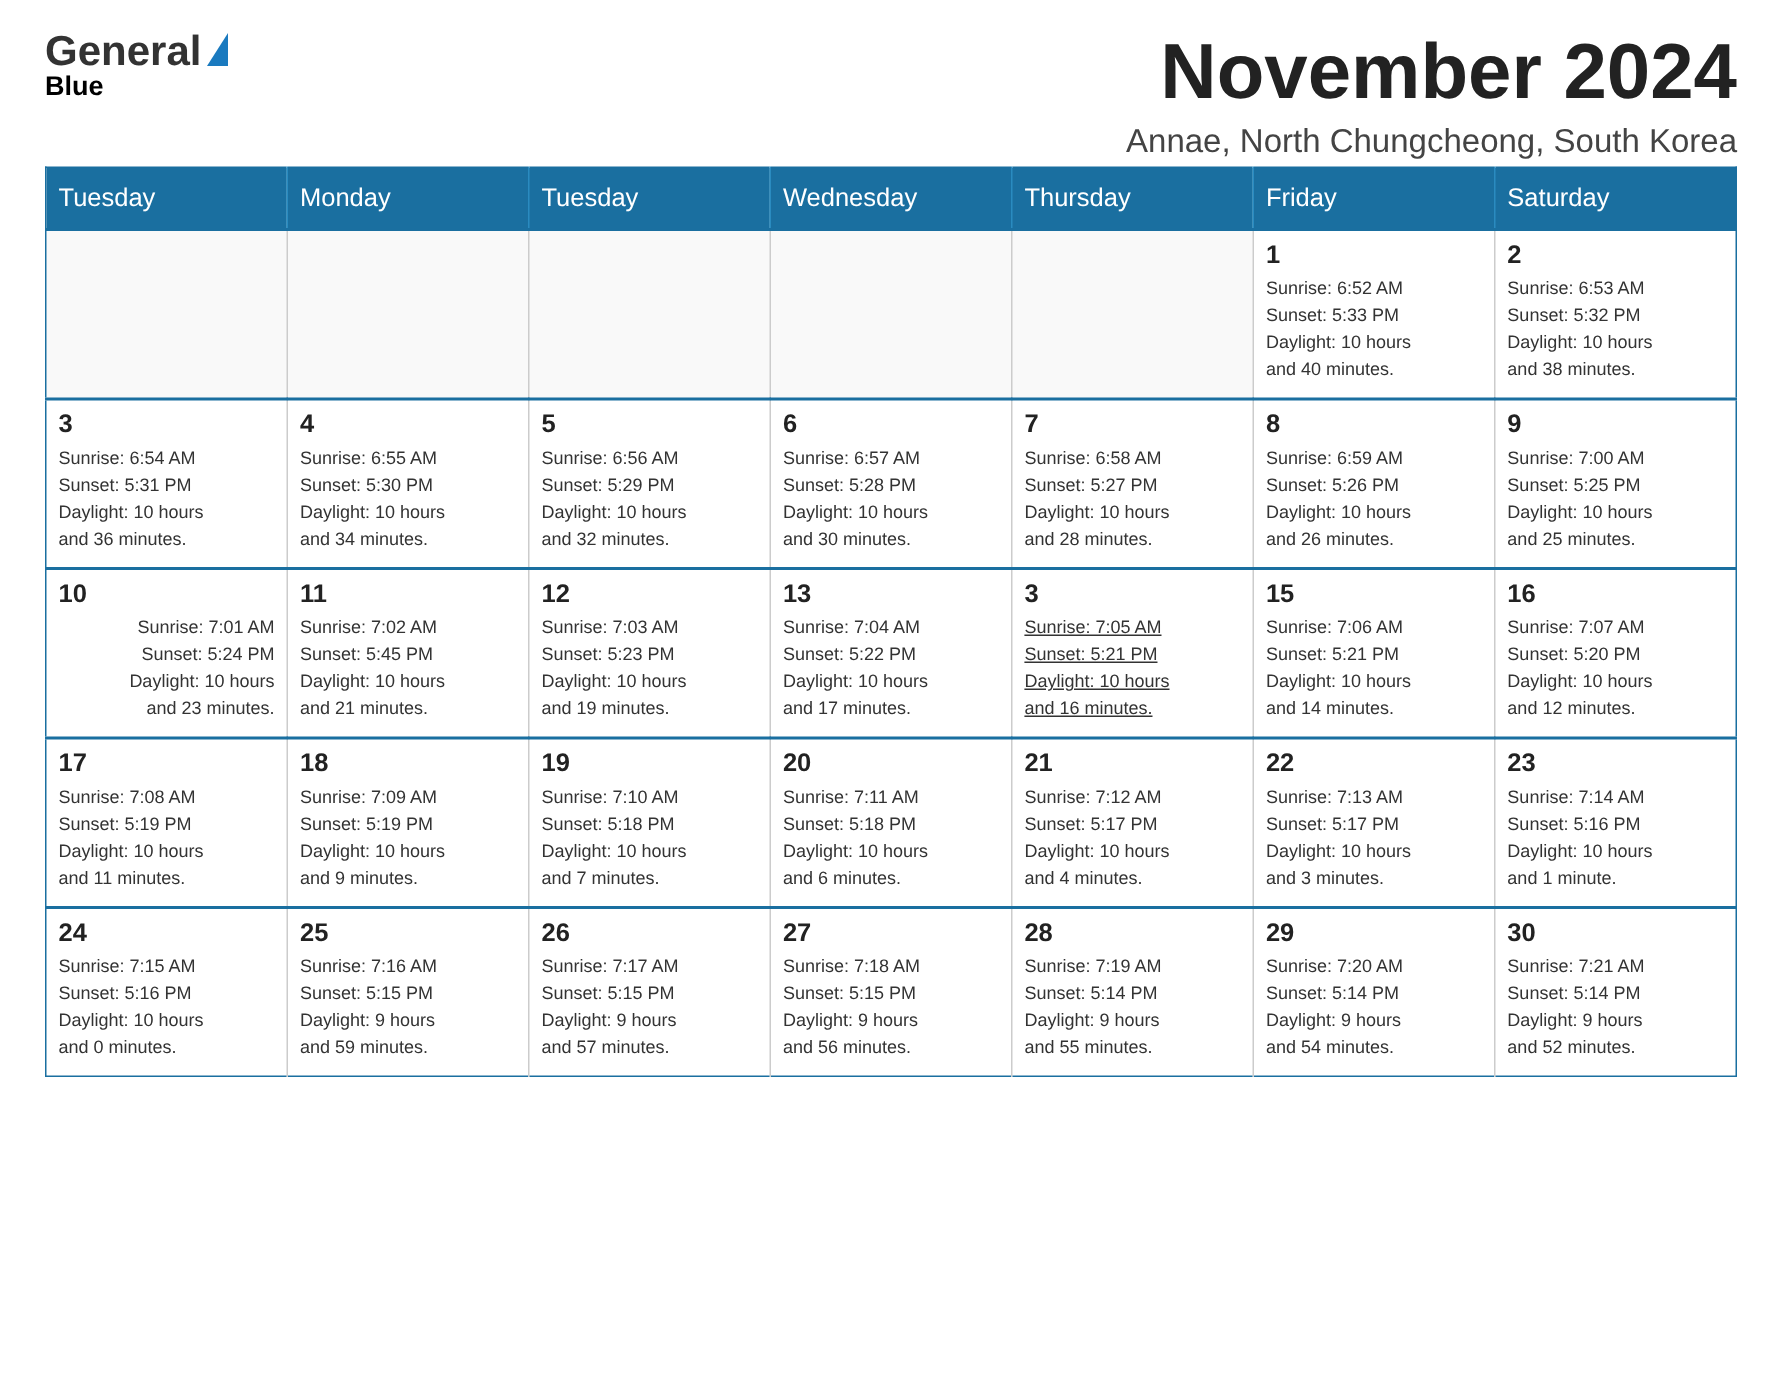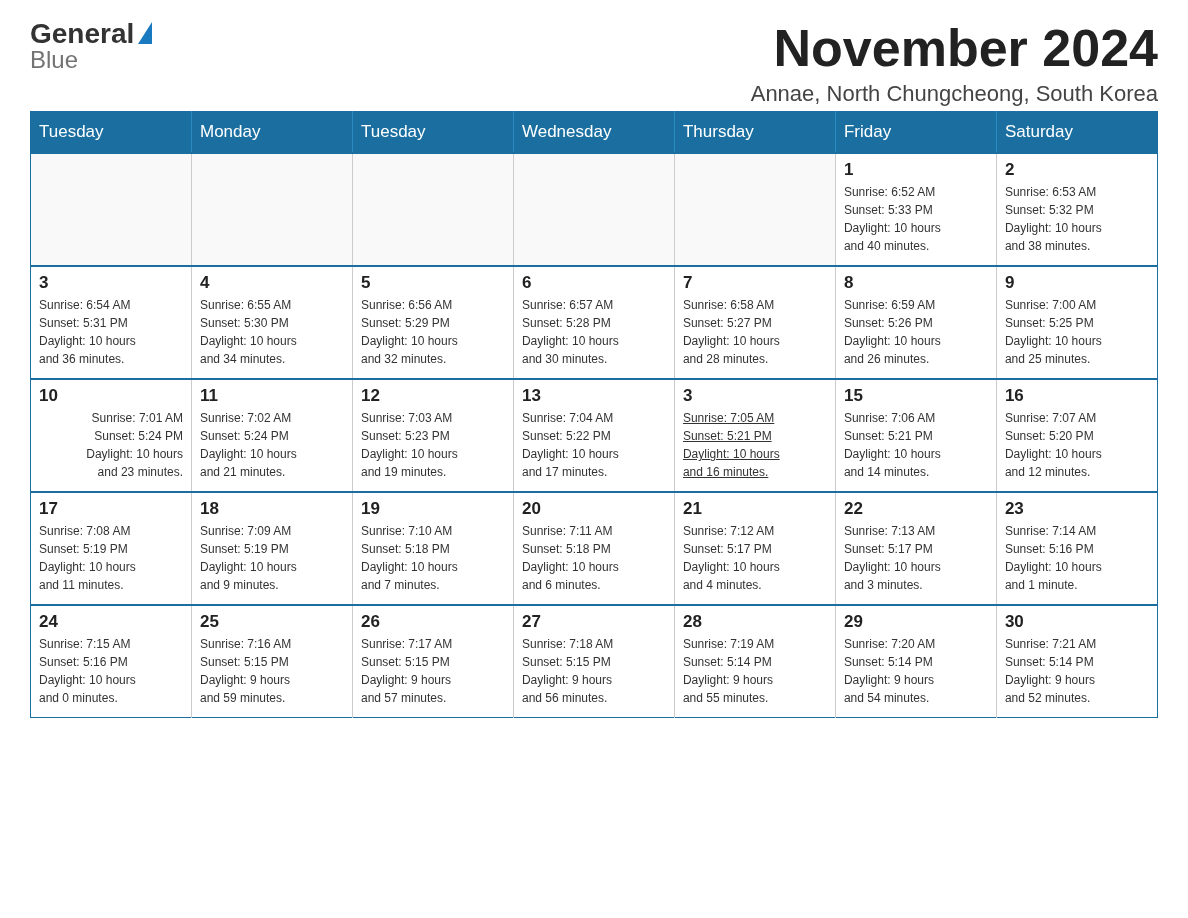--- a/index.html
+++ b/index.html
@@ -21,23 +21,23 @@
       flex-direction: column;
       align-items: flex-start;
     }
     .logo-general {
       font-size: 28px;
       font-weight: bold;
       color: #333;
       line-height: 1;
     }
     .logo-blue {
-      font-size: 24px;
-      font-weight: normal;
-      color: #737373;
+      font-size: 18px;
+      font-weight: bold;
+      color: #000000;
       line-height: 1;
       display: flex;
       align-items: center;
     }
     .logo-triangle {
       width: 0;
       height: 0;
       border-left: 14px solid transparent;
       border-right: 0px solid transparent;
       border-bottom: 22px solid #1a7abf;
@@ -210,21 +210,21 @@
         <td>
           <div class="day-number">10</div>
           <div class="day-info" style="white-space: pre-line; text-align: right;">Sunrise: 7:01 AM
 Sunset: 5:24 PM
 Daylight: 10 hours
 and 23 minutes.</div>
         </td>
         <td>
           <div class="day-number">11</div>
           <div class="day-info" style="white-space: pre-line;">Sunrise: 7:02 AM
-Sunset: 5:24 PM
+Sunset: 5:45 PM
 Daylight: 10 hours
 and 21 minutes.</div>
         </td>
         <td>
           <div class="day-number">12</div>
           <div class="day-info" style="white-space: pre-line;">Sunrise: 7:03 AM
 Sunset: 5:23 PM
 Daylight: 10 hours
 and 19 minutes.</div>
         </td>

